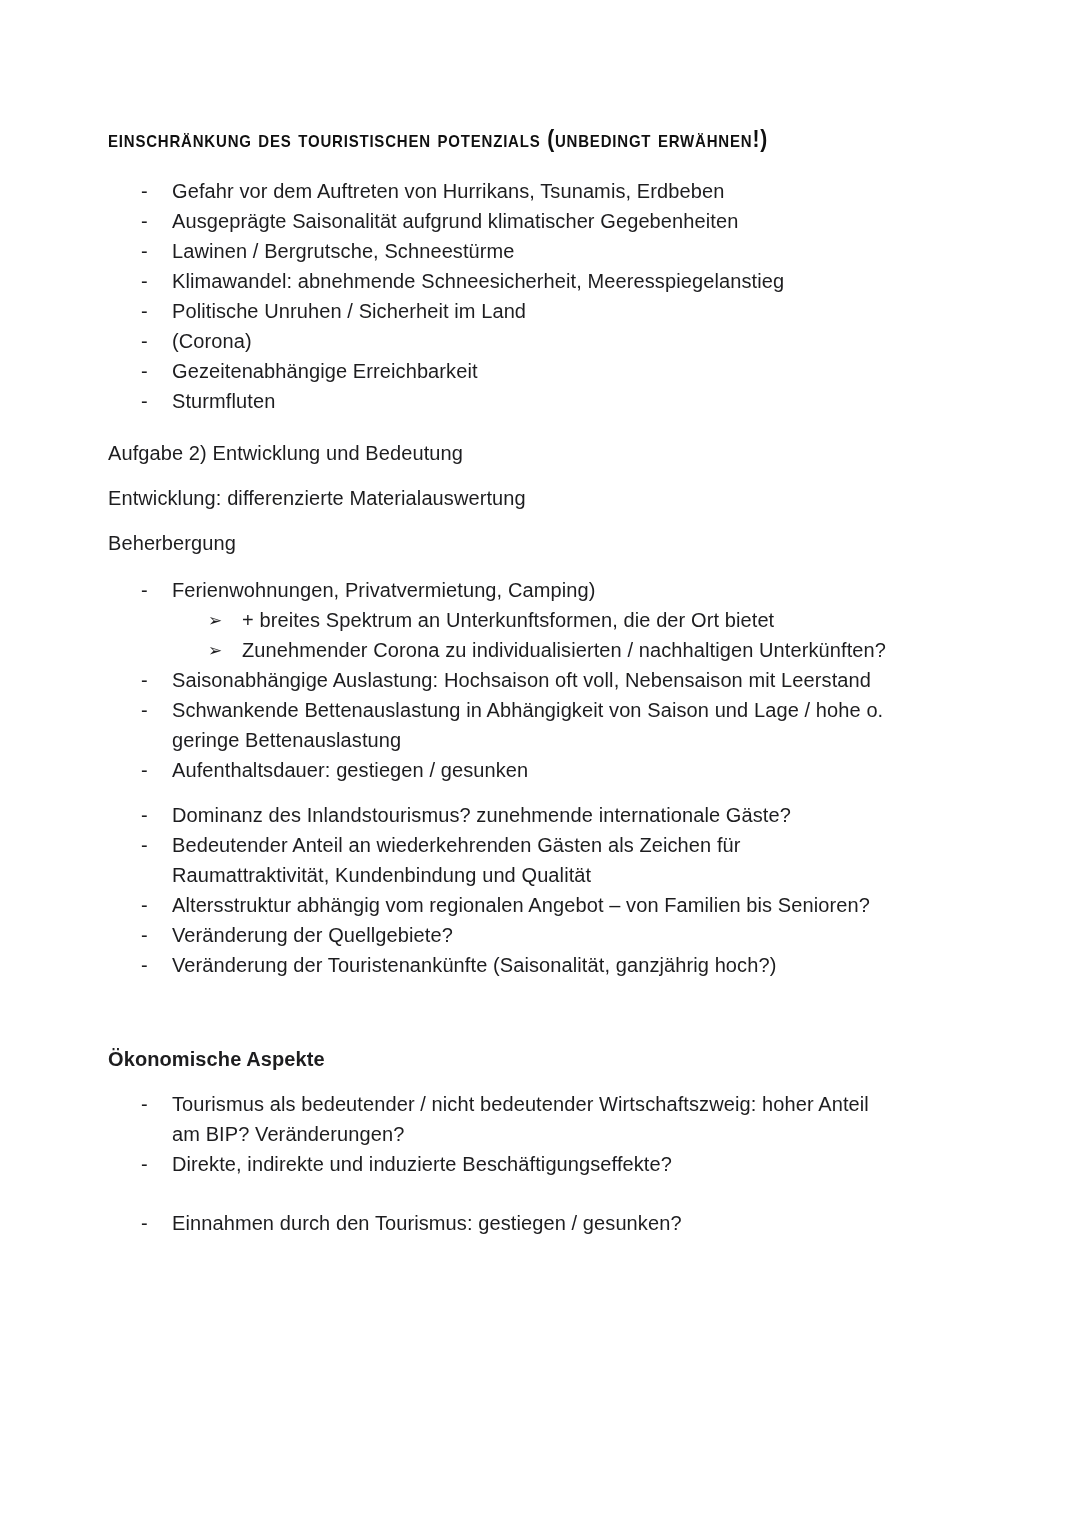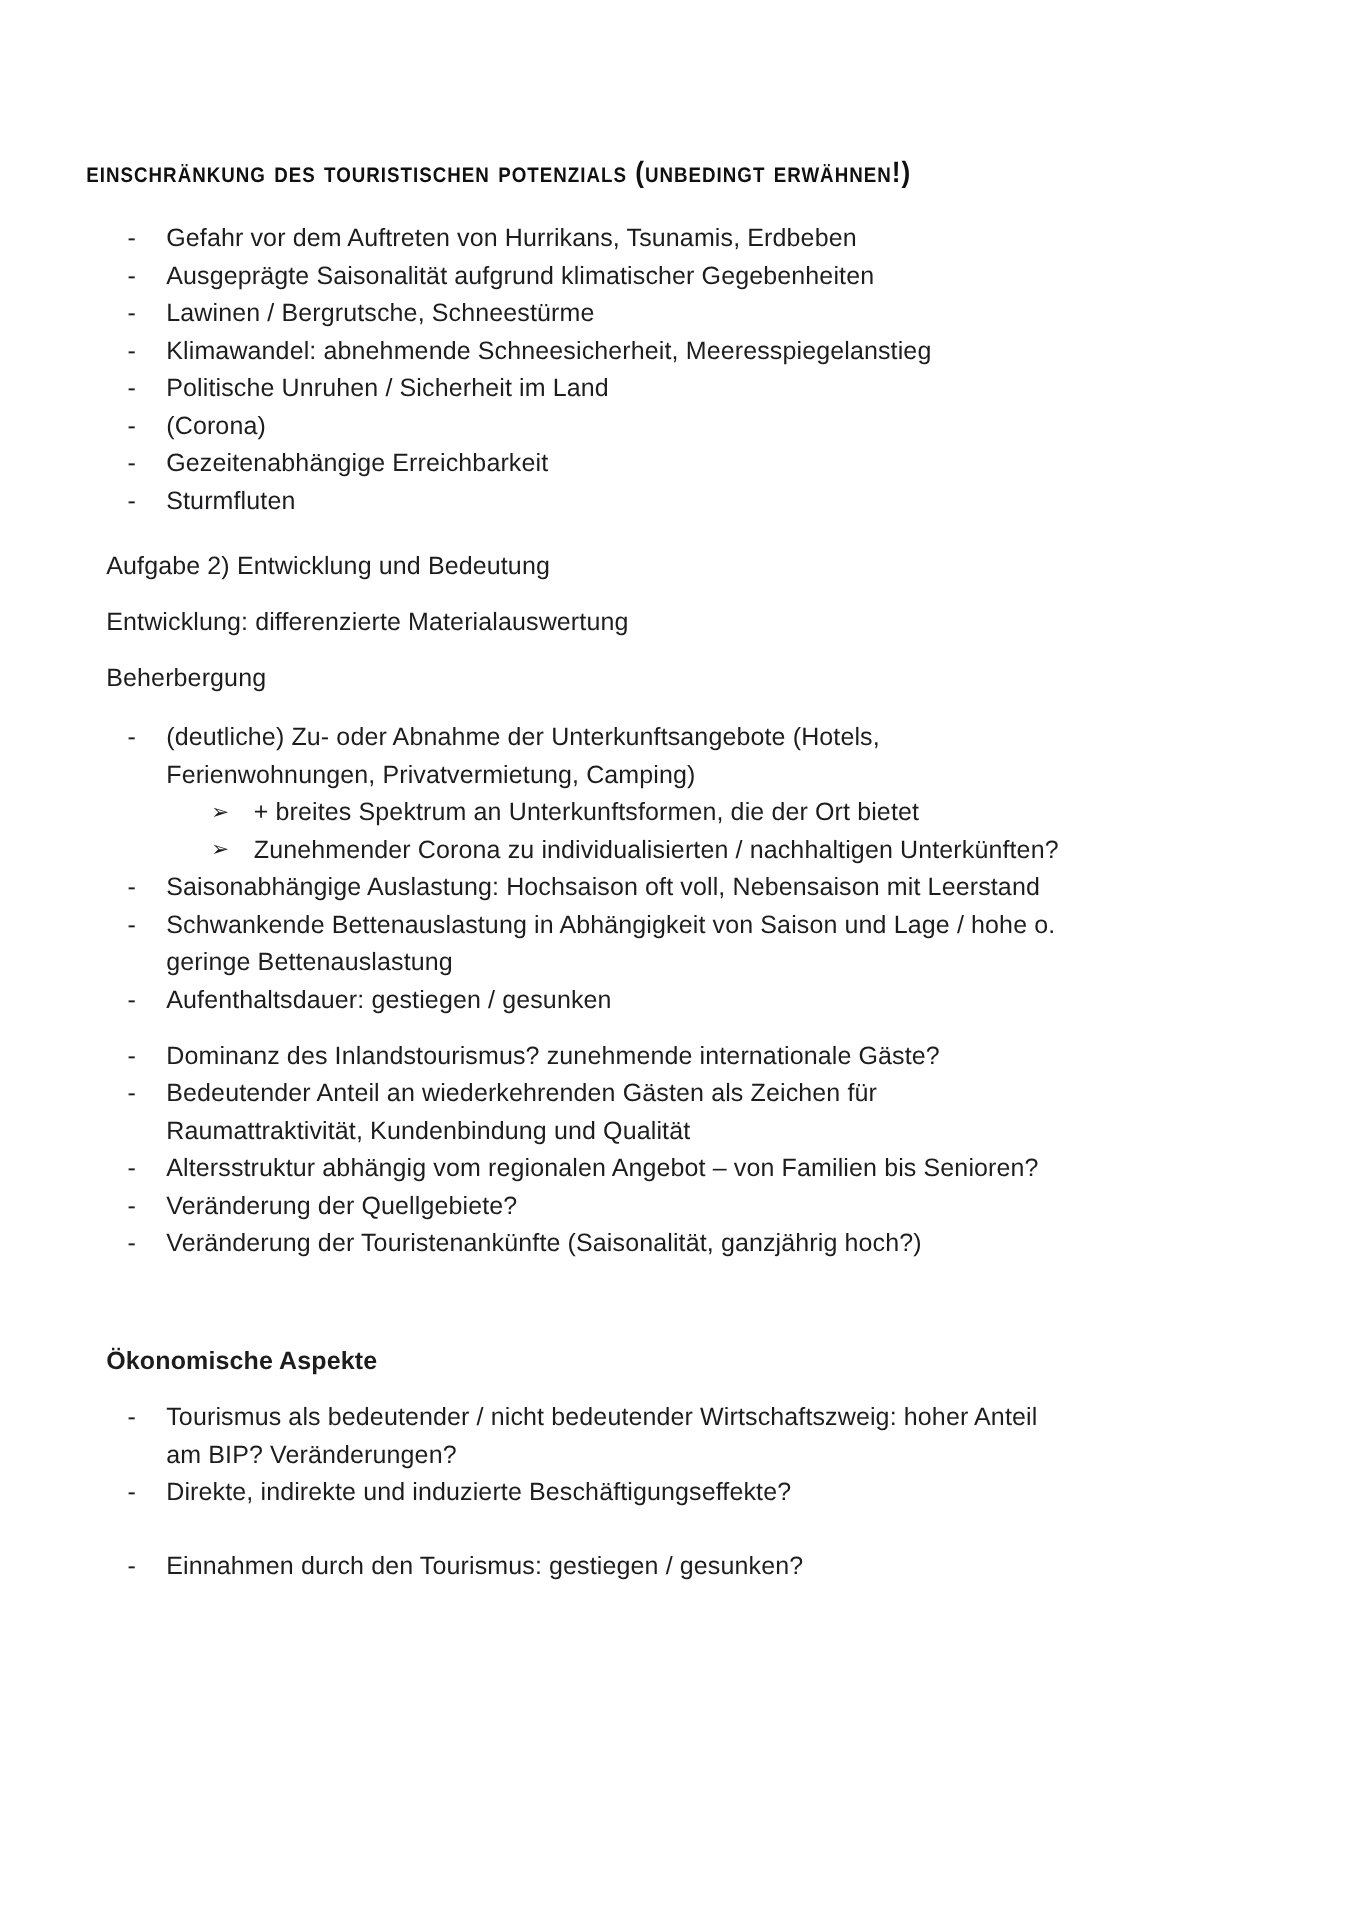--- a/index.html
+++ b/index.html
@@ -11,40 +11,40 @@
     width: 1080px;
     height: 1527px;
     font-family: "Liberation Sans", "DejaVu Sans", sans-serif;
     color: #1d1d1f;
     overflow: hidden;
   }
   .page {
     box-sizing: border-box;
     width: 1068px;
     height: 1527px;
-    padding: 126px 72px 40px 69px;
+    padding: 126px 72px 40px 108px;
     font-size: 20px;
     line-height: 30px;
     letter-spacing: 0.1px;
   }
   
   .doc-title {
     margin: 0 0 24px 0;
     font-size: 21px;
     line-height: 26px;
     font-weight: 700;
     color: #101010;
     text-transform: lowercase;
     font-variant: small-caps;
     letter-spacing: 0.8px;
     transform: scaleY(1.12);
     transform-origin: left center;
   }
   p.para {
-    margin: 15px 16px;
+    margin: 15px 0;
   }
   p.para-task     { margin-top: 22px; }
   p.para-tourists { margin-top: 66px; }
   p.para-economy  { margin-top: 64px; font-weight: bold; }
   ul.doc-list {
     margin: 0;
     padding: 0;
     list-style: none;
   }
   ul.acc-list  { margin-top: 17px; }
@@ -122,21 +122,20 @@
 
   <p class="para para-task">Aufgabe 2) Entwicklung und Bedeutung</p>
 
   <p class="para">Entwicklung: differenzierte Materialauswertung</p>
 
   <p class="para">Beherbergung</p>
 
   <ul class="doc-list acc-list">
     <li>
       <span class="dash">-</span>
-      <span class="line">(deutliche) Zu- oder Abnahme der Unterkunftsangebote (Hotels,</span>
       <span class="line">Ferienwohnungen, Privatvermietung, Camping)</span>
       <ul class="sub-list">
         <li>
           <span class="arrow">➢</span>
           <span class="line">+ breites Spektrum an Unterkunftsformen, die der Ort bietet</span>
         </li>
         <li>
           <span class="arrow">➢</span>
           <span class="line">Zunehmender Corona zu individualisierten / nachhaltigen Unterkünften?</span>
         </li>

